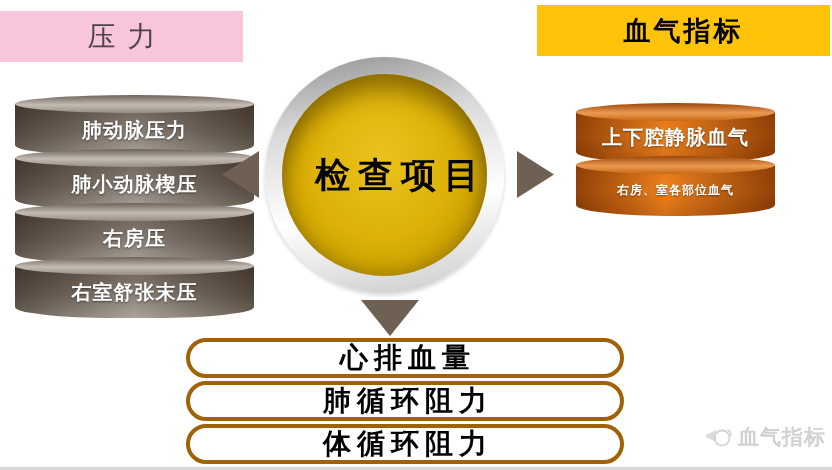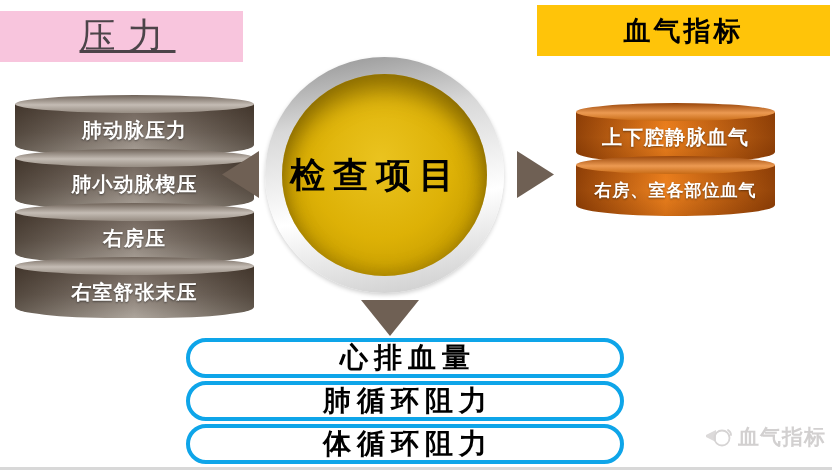--- a/index.html
+++ b/index.html
@@ -3,21 +3,21 @@
 <meta charset="utf-8">
 <style>
   html,body{margin:0;padding:0;background:#fff;}
   .stage{
     position:relative;width:832px;height:470px;background:#ffffff;overflow:hidden;
     font-family:"Liberation Serif","DejaVu Serif",serif;
   }
   
   .banner{position:absolute;display:flex;align-items:center;justify-content:center;}
   .banner-pink{left:0;top:11px;width:243px;height:51px;background:#F8C5DD;}
-  .banner-pink span{font-size:36px;color:#4C4449;letter-spacing:12px;text-indent:12px;text-decoration:underline;}
+  .banner-pink span{font-size:28px;color:#4C4449;letter-spacing:12px;text-indent:12px;}
   .banner-yellow{left:537px;top:5px;width:293px;height:51px;background:#FFC409;}
   .banner-yellow span{font-size:27px;color:#000;font-weight:bold;letter-spacing:3px;}
   
   .stack{position:absolute;}
   .stack-left{left:15px;top:104px;width:197px;height:216px;}
   .stack-right{left:576px;top:112px;width:199px;height:211px;}
   .seg{position:absolute;left:0;width:100%;}
   .seg-body{
     position:absolute;left:0;right:0;top:0;bottom:0;
     border-radius:0 0 100px 100px / 0 0 11px 11px;
@@ -39,43 +39,43 @@
       linear-gradient(90deg, rgba(75,22,0,0.55) 0%, rgba(255,160,70,0.22) 45%, rgba(75,22,0,0.55) 100%),
       linear-gradient(180deg, #DD6E0E 0%, #E87914 50%, #C45F08 100%);
   }
   .stack-right .seg-cap{
     background:linear-gradient(180deg, #99460A 0%, #EC9A52 55%, #C76A14 100%);
   }
   .seg-label{
     position:relative;color:#fff;font-weight:bold;font-size:20px;letter-spacing:1px;
     text-shadow:0 1px 2px rgba(0,0,0,0.45);white-space:nowrap;
   }
-  .seg-label.small{font-size:17px;font-family:Liberation Serif, serif;}
+  .seg-label.small{font-size:12px;font-family:Liberation Serif, serif;}
   
   .ring{
     position:absolute;left:265px;top:57px;width:239px;height:236px;border-radius:50%;
     background:linear-gradient(170deg, #8F8F8F 0%, #D8D8D8 28%, #FFFFFF 62%, #C9C9C9 100%);
     box-shadow:0 2px 4px rgba(0,0,0,0.18);
   }
   .gold{
     position:absolute;left:17px;top:17px;right:17px;bottom:17px;border-radius:50%;
     background:radial-gradient(ellipse at 48% 42%, #EAC31F 0%, #DDB106 48%, #C49B00 78%, #A88300 100%);
     box-shadow:inset 0 16px 22px rgba(80,60,0,0.55), inset 0 -6px 14px rgba(125,98,0,0.35);
-    display:flex;align-items:center;justify-content:flex-start;
+    display:flex;align-items:center;justify-content:flex-end;
   }
   .gold span{font-size:35px;font-weight:bold;color:#000;letter-spacing:8px;text-indent:8px;white-space:nowrap;}
   
   .arrow{position:absolute;background:#6F6054;}
   .arrow-left{left:222px;top:151px;width:37px;height:47px;clip-path:polygon(100% 0,100% 100%,0 50%);}
   .arrow-right{left:517px;top:151px;width:37px;height:47px;clip-path:polygon(0 0,0 100%,100% 50%);}
   .arrow-down{left:361px;top:300px;width:58px;height:36px;clip-path:polygon(0 0,100% 0,50% 100%);}
   
   .stadium{
     position:absolute;left:186px;width:438px;height:40px;box-sizing:border-box;
-    border:4px solid #0ea5e9;border-radius:999px;background:#fff;
+    border:4px solid #a16207;border-radius:999px;background:#fff;
     display:flex;align-items:center;justify-content:center;
   }
   .stadium span{font-size:28px;font-weight:bold;color:#000;letter-spacing:6px;text-indent:6px;white-space:nowrap;}
   .stadium-1{top:338px;}
   .stadium-2{top:381px;justify-content:center;}
   .stadium-3{top:424px;}
   
   .watermark{
     position:absolute;right:6px;top:423px;display:flex;align-items:center;gap:5px;
     color:#D2D0D0;font-size:21px;font-weight:bold;letter-spacing:1px;

